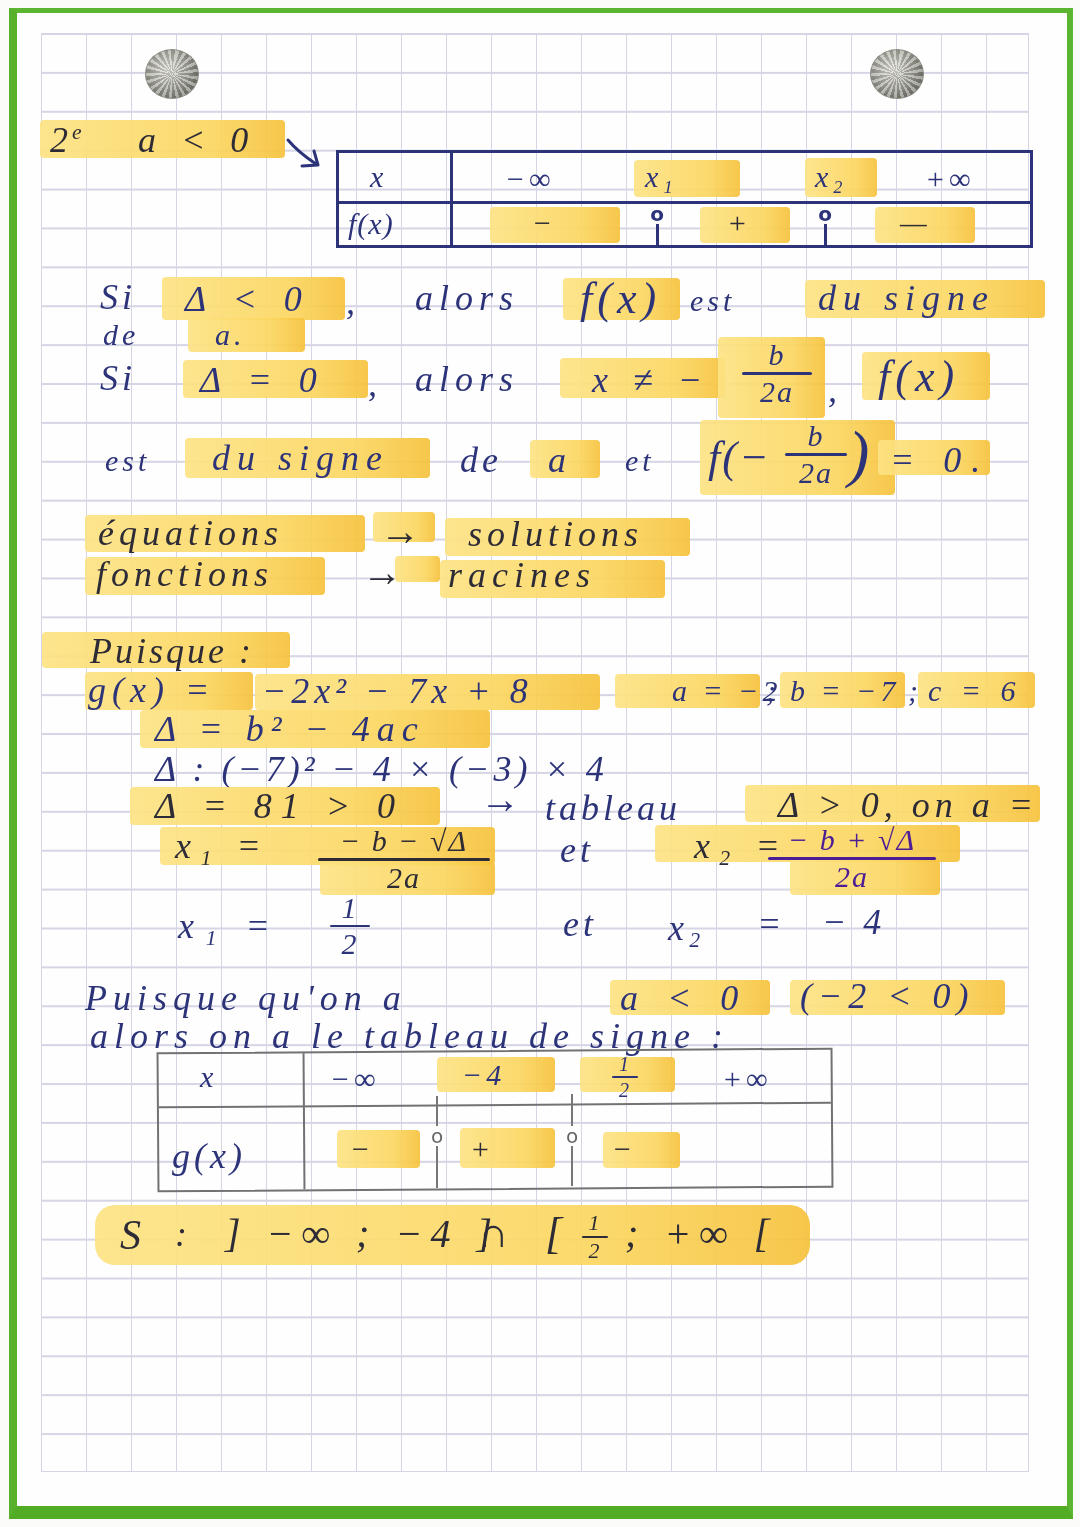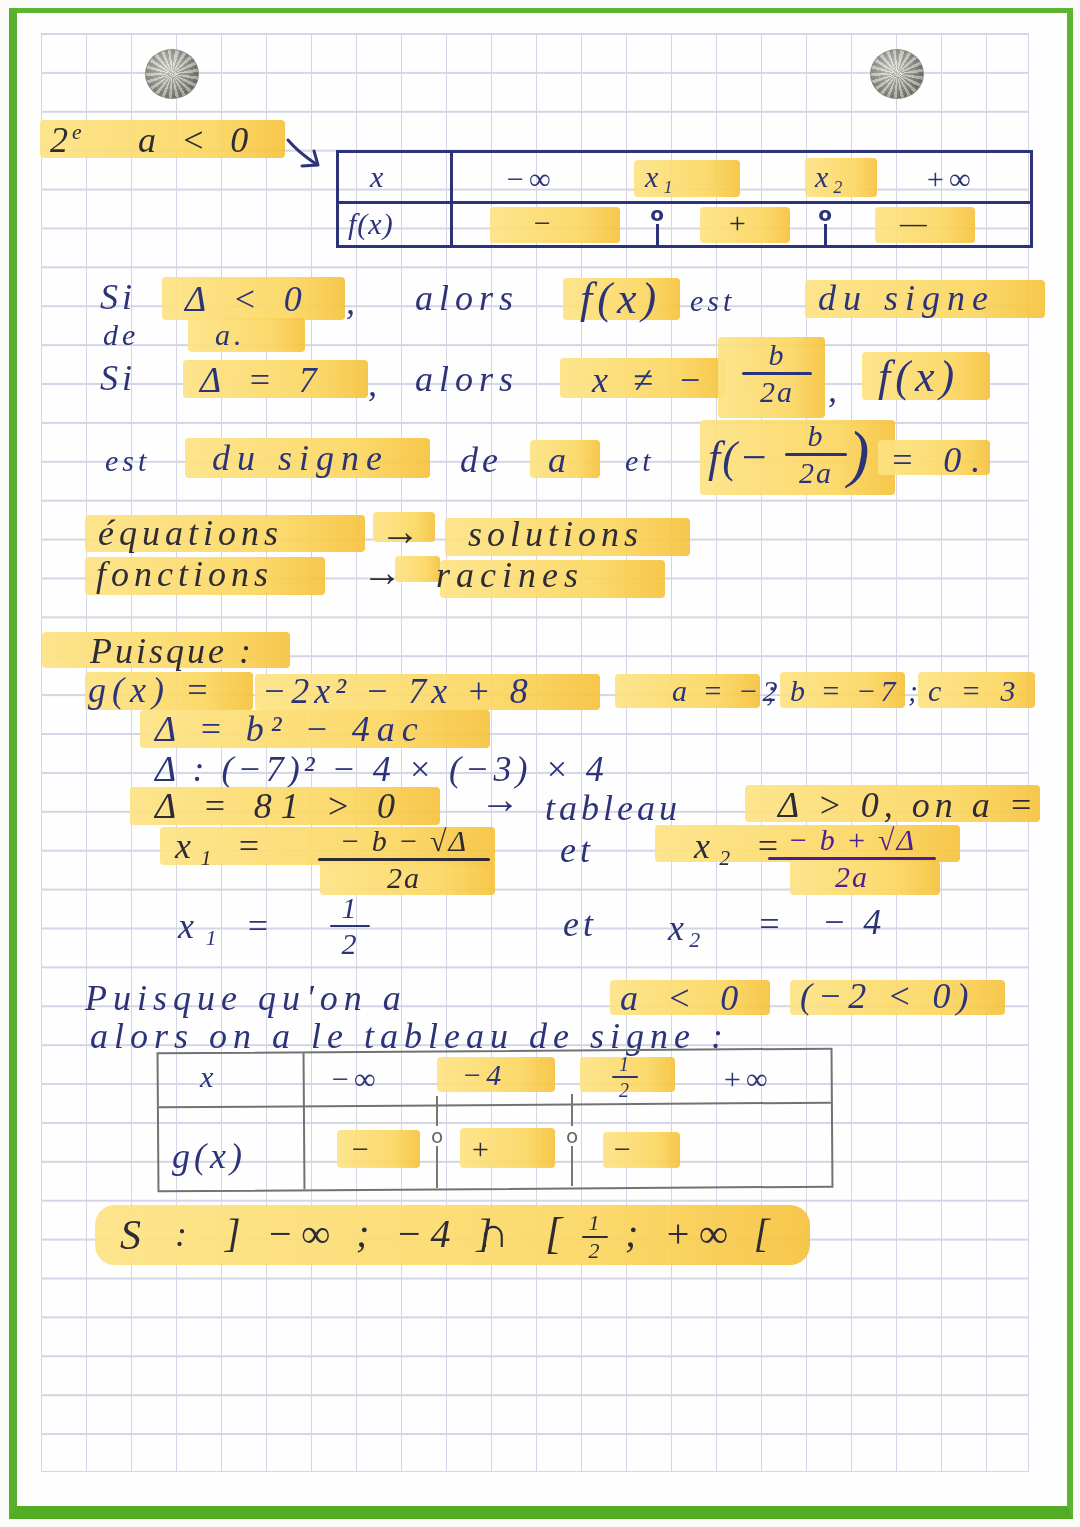--- a/index.html
+++ b/index.html
@@ -97,21 +97,21 @@
 <span class="t" style="left:818px;top:280px;letter-spacing:7px;">du signe</span>
 <div class="hl" style="left:188px;top:318px;width:117px;height:34px;"></div>
 <span class="t sm" style="left:103px;top:320px;">de</span>
 <span class="t sm" style="left:215px;top:320px;">a.</span>
 
 <div class="hl" style="left:183px;top:360px;width:185px;height:38px;"></div>
 <div class="hl" style="left:560px;top:358px;width:165px;height:40px;"></div>
 <div class="hl" style="left:718px;top:337px;width:107px;height:81px;"></div>
 <div class="hl" style="left:862px;top:352px;width:128px;height:48px;"></div>
 <span class="t" style="left:100px;top:360px;">Si</span>
-<span class="t" style="left:200px;top:362px;letter-spacing:9px;">Δ = 7</span>
+<span class="t" style="left:200px;top:362px;letter-spacing:9px;">Δ = 0</span>
 <span class="t" style="left:368px;top:366px;">,</span>
 <span class="t" style="left:415px;top:361px;letter-spacing:6px;">alors</span>
 <span class="t" style="left:592px;top:362px;letter-spacing:8px;">x ≠ −</span>
 <div class="frac" style="left:742px;top:340px;width:70px;">
   <span class="num">b</span>
     <span class="bar"></span>
     <span class="den">2a</span>
 </div>
 <span class="t" style="left:828px;top:372px;">,</span>
 <span class="t lg" style="left:878px;top:355px;letter-spacing:5px;">f(x)</span>
@@ -138,37 +138,37 @@
 <div class="hl" style="left:373px;top:512px;width:62px;height:30px;"></div>
 <div class="hl" style="left:445px;top:518px;width:245px;height:38px;"></div>
 <div class="hl" style="left:85px;top:557px;width:240px;height:38px;"></div>
 <div class="hl" style="left:395px;top:556px;width:45px;height:26px;"></div>
 <div class="hl" style="left:440px;top:560px;width:225px;height:38px;"></div>
 <span class="t dk" style="left:98px;top:515px;letter-spacing:5px;">équations</span>
 <span class="t dk" style="left:380px;top:512px;font-size:40px;">→</span>
 <span class="t dk" style="left:468px;top:516px;letter-spacing:5px;">solutions</span>
 <span class="t dk" style="left:96px;top:556px;letter-spacing:5px;">fonctions</span>
 <span class="t dk" style="left:362px;top:553px;font-size:40px;letter-spacing:0;">→</span>
-<span class="t dk" style="left:436px;top:557px;letter-spacing:6px;">racines</span>
+<span class="t dk" style="left:448px;top:557px;letter-spacing:6px;">racines</span>
 
 <div class="hl" style="left:42px;top:632px;width:248px;height:36px;"></div>
 <span class="t dk" style="left:90px;top:633px;letter-spacing:3px;">Puisque :</span>
 
 <div class="hl" style="left:85px;top:672px;width:168px;height:38px;"></div>
 <div class="hl" style="left:255px;top:674px;width:345px;height:36px;"></div>
 <div class="hl" style="left:615px;top:674px;width:145px;height:34px;"></div>
 <div class="hl" style="left:780px;top:672px;width:125px;height:36px;"></div>
 <div class="hl" style="left:918px;top:672px;width:117px;height:36px;"></div>
 <span class="t" style="left:88px;top:672px;letter-spacing:6px;">g(x) =</span>
 <span class="t" style="left:262px;top:673px;letter-spacing:5px;">−2x² − 7x + 8</span>
 <span class="t sm" style="left:672px;top:676px;">a = −2</span>
 <span class="t sm" style="left:766px;top:676px;">;</span>
 <span class="t sm" style="left:790px;top:676px;">b = −7</span>
 <span class="t sm" style="left:908px;top:676px;">;</span>
-<span class="t sm" style="left:928px;top:676px;letter-spacing:6px;">c = 3</span>
+<span class="t sm" style="left:928px;top:676px;letter-spacing:6px;">c = 6</span>
 
 <div class="hl" style="left:140px;top:710px;width:350px;height:38px;"></div>
 <span class="t" style="left:155px;top:711px;letter-spacing:7px;">Δ = b² − 4ac</span>
 <span class="t" style="left:155px;top:751px;letter-spacing:4px;">Δ : (−7)² − 4 × (−3) × 4</span>
 
 <div class="hl" style="left:130px;top:787px;width:310px;height:38px;"></div>
 <div class="hl" style="left:745px;top:785px;width:295px;height:37px;"></div>
 <span class="t dk" style="left:155px;top:788px;letter-spacing:9px;">Δ = 81 &gt; 0</span>
 <span class="t" style="left:480px;top:780px;font-size:40px;">→</span>
 <span class="t" style="left:545px;top:790px;letter-spacing:4px;">tableau</span>

